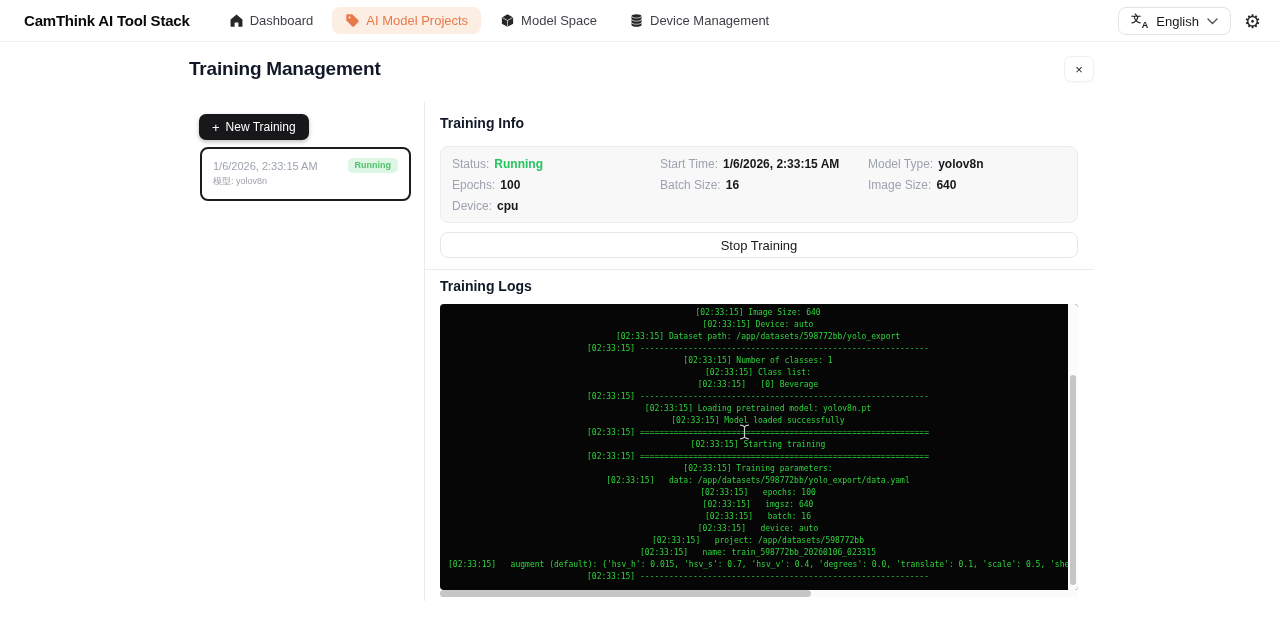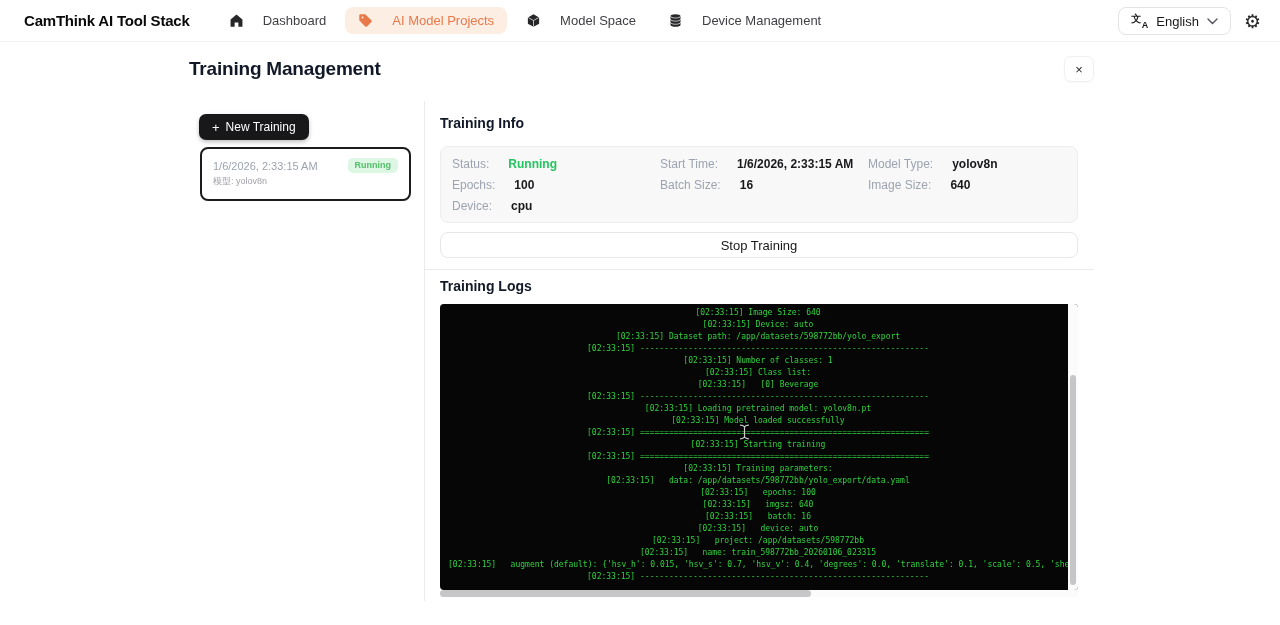--- a/index.html
+++ b/index.html
@@ -16,21 +16,21 @@
     position: absolute; left: 0; top: 0; width: 1280px; height: 42px;
     background: #fff; border-bottom: 1px solid #f1f1f2;
     display: flex; align-items: center;
   }
   .brand {
     margin-left: 24px; font-size: 15px; font-weight: 700; color: #0a0a0a;
     letter-spacing: -0.2px; white-space: nowrap;
   }
   .nav-items { display: flex; align-items: center; margin-left: 26px; gap: 6px; }
   .nav-item {
-    display: flex; align-items: center; gap: 19px;
+    display: flex; align-items: center; gap: 6px;
     padding: 6px 13px; border-radius: 8px; font-size: 13px; color: #3f3f46;
     cursor: pointer; white-space: nowrap;
   }
   .nav-item .nicon { display: inline-flex; width: 15px; height: 15px; }
   .nav-item.active { background: #fdeee4; color: #e8794a; font-weight: 500; }
   .nav-right { position: absolute; right: 19px; top: 0; height: 42px; display: flex; align-items: center; gap: 13px; }
   .lang-btn {
     height: 28px; border: 1px solid #e4e4e7; border-radius: 8px; background: #fff;
     display: flex; align-items: center; gap: 8px; padding: 0 12px; font-size: 13px; color: #18181b;
     cursor: pointer;
@@ -82,21 +82,21 @@
   .t-info-title { top: 115px; }
   .t-logs-title { top: 278px; }
 
   .info-panel {
     position: absolute; left: 440px; top: 146px; width: 638px; height: 77px;
     background: #f8f8f9; border: 1px solid #ededf0; border-radius: 8px;
     padding: 10px 11px;
     display: grid; grid-template-columns: 208px 208px 1fr; row-gap: 7px;
     align-content: start; font-size: 12px;
   }
-  .info-field { display: flex; align-items: baseline; gap: 19px; white-space: nowrap; }
+  .info-field { display: flex; align-items: baseline; gap: 5px; white-space: nowrap; }
   .info-label { color: #9ca3af; }
   .info-value { color: #18181b; font-weight: 600; }
   .info-value.green { color: #22c55e; }
 
   .stop-btn {
     position: absolute; left: 440px; top: 232px; width: 638px; height: 26px;
     background: #fff; border: 1px solid #e7e7ea; border-radius: 8px;
     font-size: 13px; color: #18181b; font-family: "Liberation Sans", sans-serif;
     cursor: pointer;
   }

